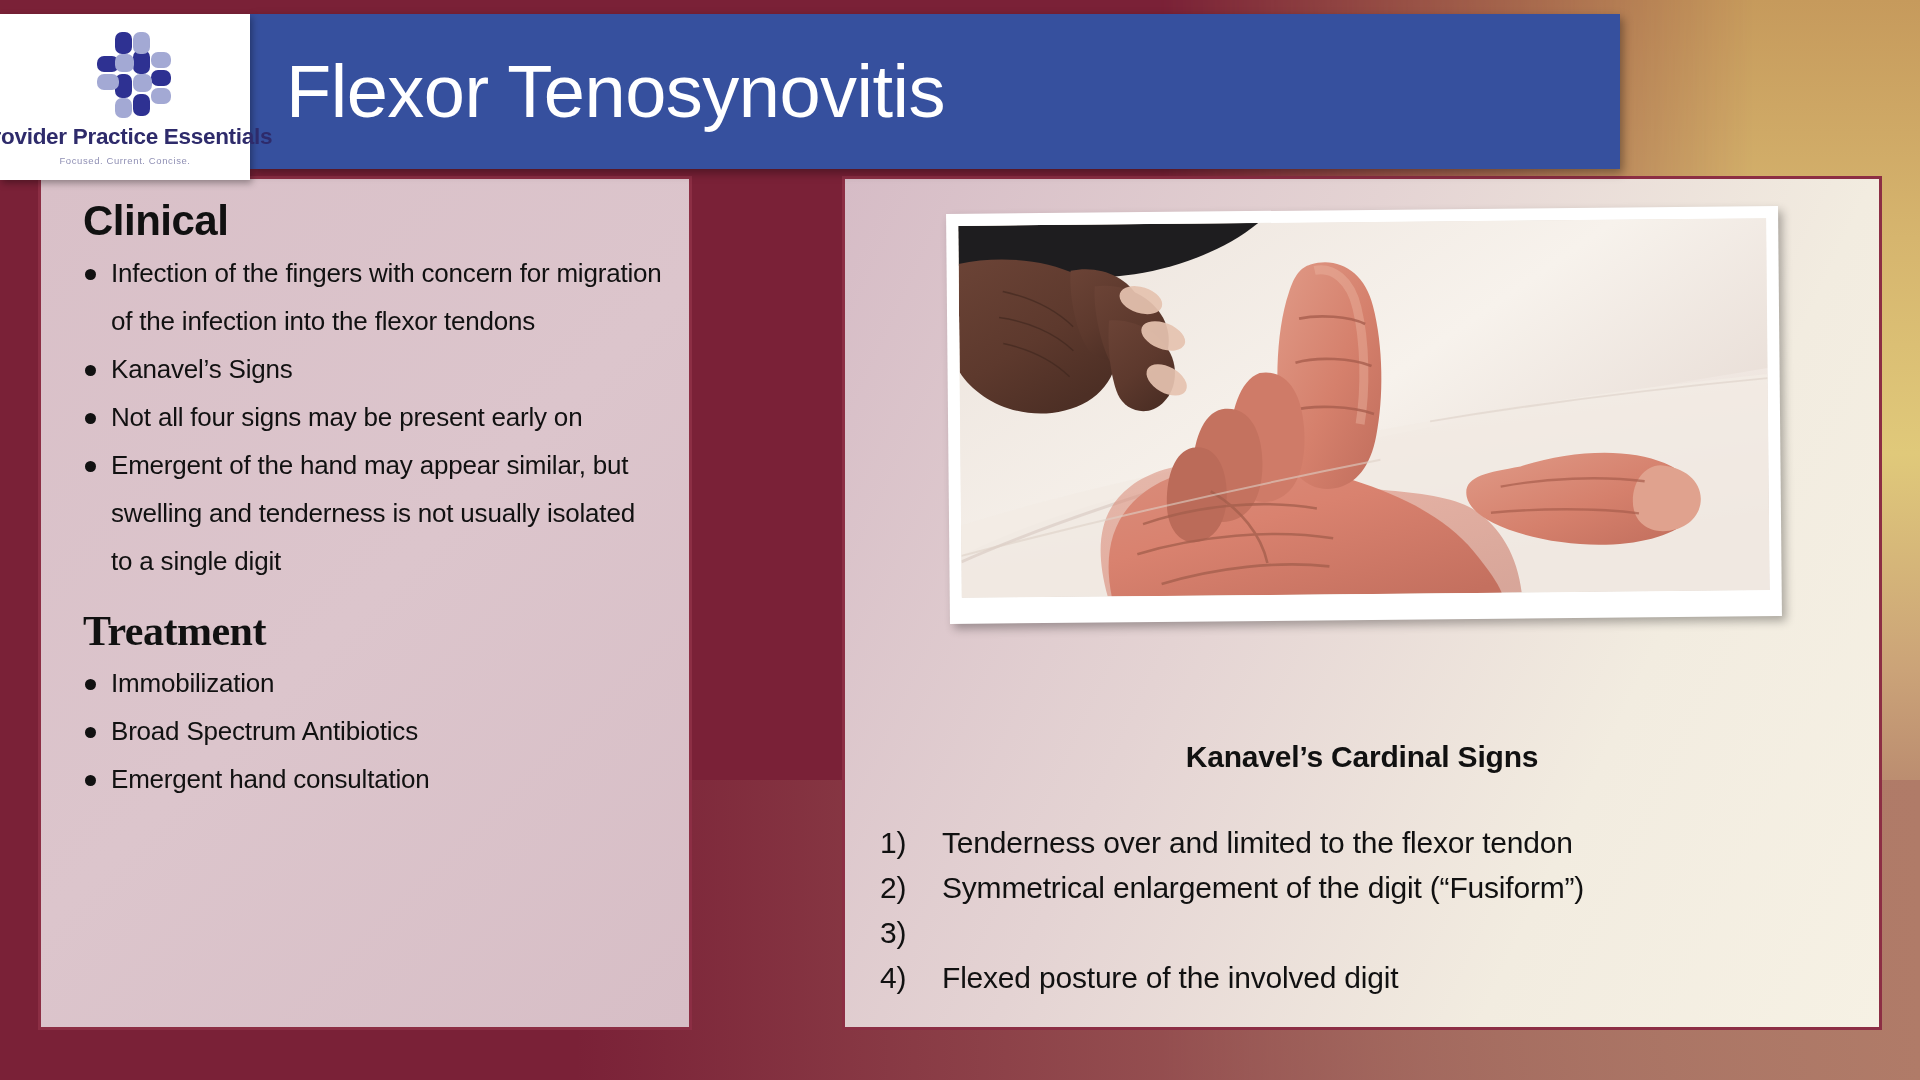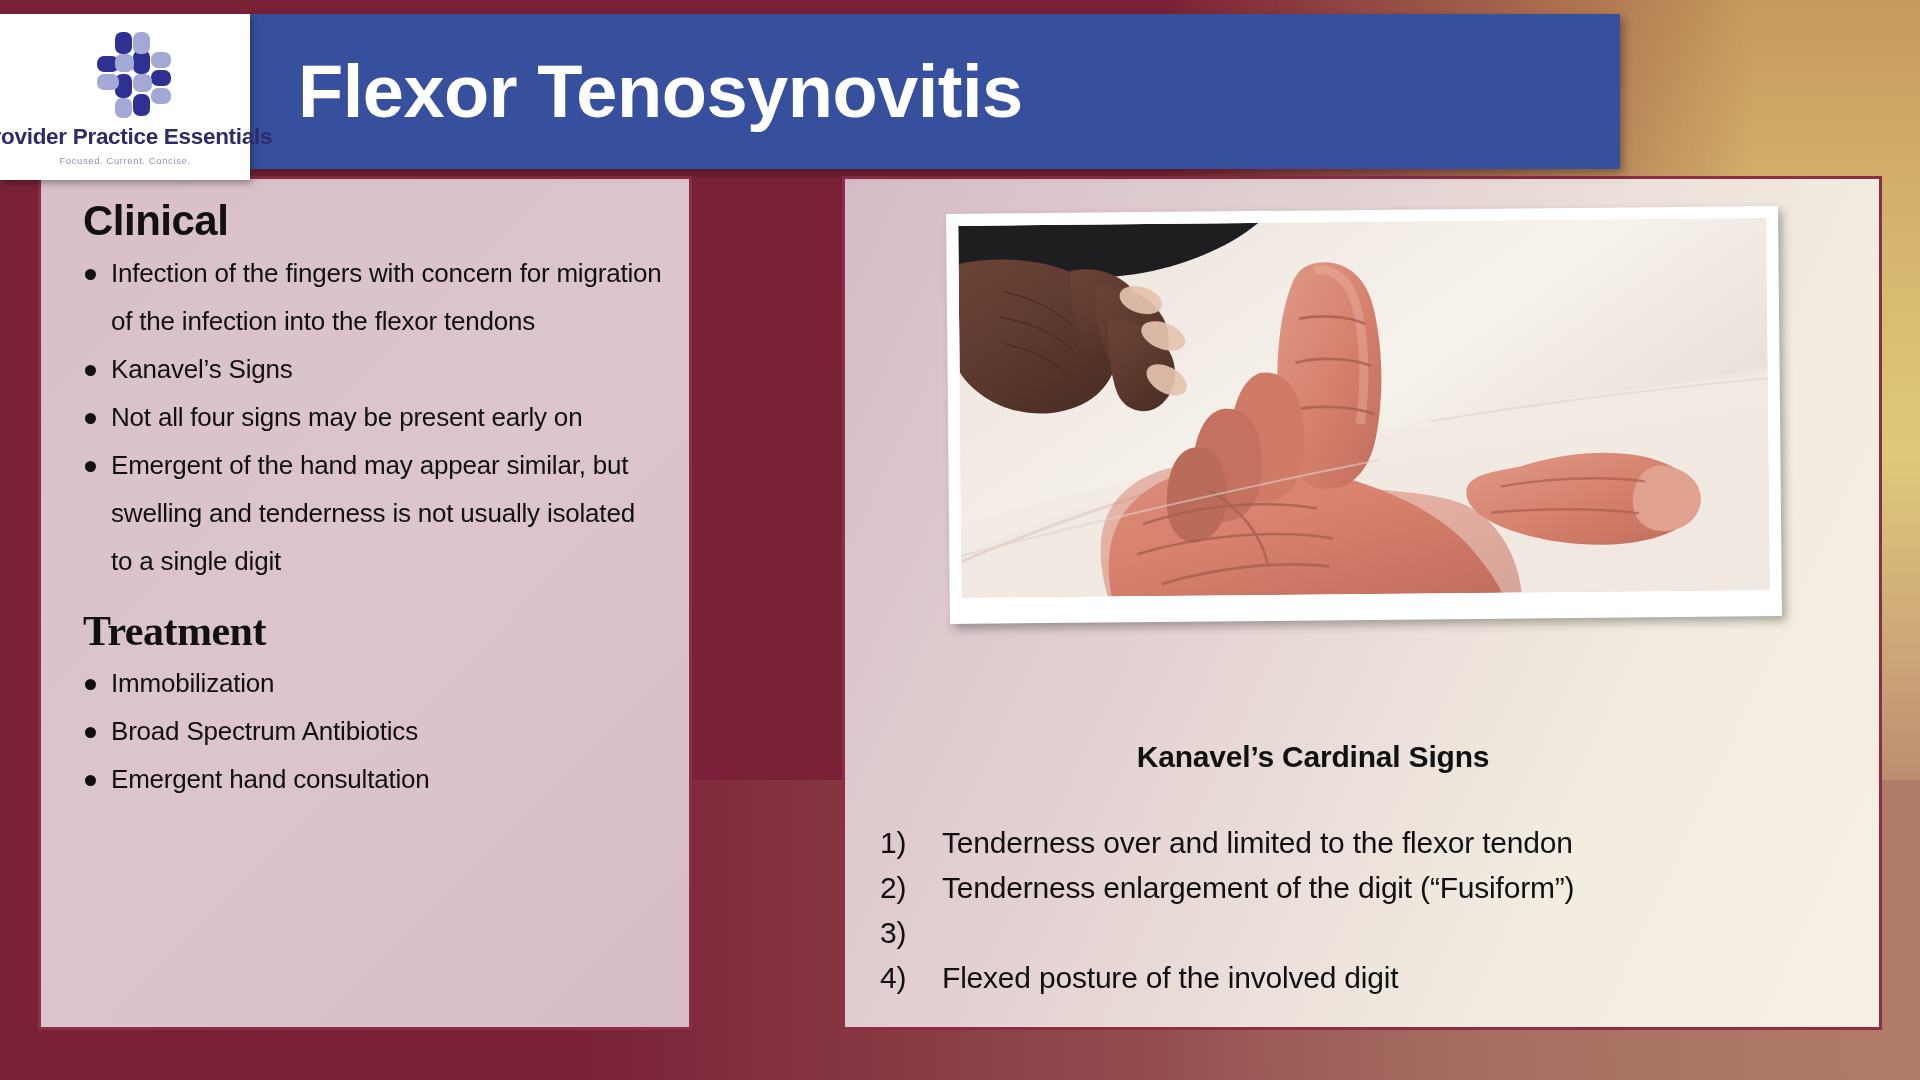--- a/index.html
+++ b/index.html
@@ -53,22 +53,22 @@
   }
 
   #title-banner {
     position:absolute; left:250px; top:14px; width:1370px; height:155px;
     background:#36509e;
     display:flex; align-items:center;
     z-index:20;
     box-shadow:3px 4px 9px rgba(0,0,0,0.35);
   }
   #title-text {
-    color:#ffffff; font-weight:bold; font-size:74px;
-    letter-spacing:-0.5px; padding-left:48px; white-space:nowrap;
+    color:#ffffff; font-weight:normal; font-size:74px;
+    letter-spacing:-0.5px; padding-left:36px; white-space:nowrap;
     line-height:1;
   }
 
   
   #panel-left {
     position:absolute; left:38px; top:176px; width:654px; height:854px;
     background:linear-gradient(135deg,#d9c0c8 0%, #dcc5cc 50%, #d7bec6 100%);
     border:3px solid #8c2e44;
     z-index:10;
     padding:18px 26px 10px 26px;
@@ -103,21 +103,21 @@
     background:#ffffff; padding:12px 12px 26px 12px;
     box-shadow:4px 5px 10px rgba(0,0,0,0.3);
     transform:rotate(-0.55deg);
     z-index:14;
   }
   #photo {
     width:100%; height:100%; position:relative; overflow:hidden;
     background:#efe9e2;
   }
   #caption {
-    position:absolute; left:793px; top:740px; width:1040px;
+    position:absolute; left:842px; top:740px; width:1040px;
     text-align:center; font-size:30px; font-weight:bold; color:#111;
     z-index:14; letter-spacing:-0.2px;
   }
   #signs-list {
     position:absolute; left:880px; top:820px; width:1000px; z-index:14;
   }
   #signs-list .sign-row {
     display:flex; font-size:30px; line-height:45px; color:#111;
     letter-spacing:-0.2px; white-space:nowrap;
   }
@@ -263,21 +263,21 @@
 
 <div id="caption">Kanavel’s Cardinal Signs</div>
 
 <div id="signs-list">
     <div class="sign-row">
       <span class="sign-num">1)</span>
       <span>Tenderness over and limited to the flexor tendon</span>
     </div>
     <div class="sign-row">
       <span class="sign-num">2)</span>
-      <span>Tenderness enlargement of the digit (“Fusiform”)</span>
+      <span>Symmetrical enlargement of the digit (“Fusiform”)</span>
     </div>
     <div class="sign-row">
       <span class="sign-num">3)</span>
     </div>
     <div class="sign-row">
       <span class="sign-num">4)</span>
       <span>Flexed posture of the involved digit</span>
     </div>
   </div>
 

